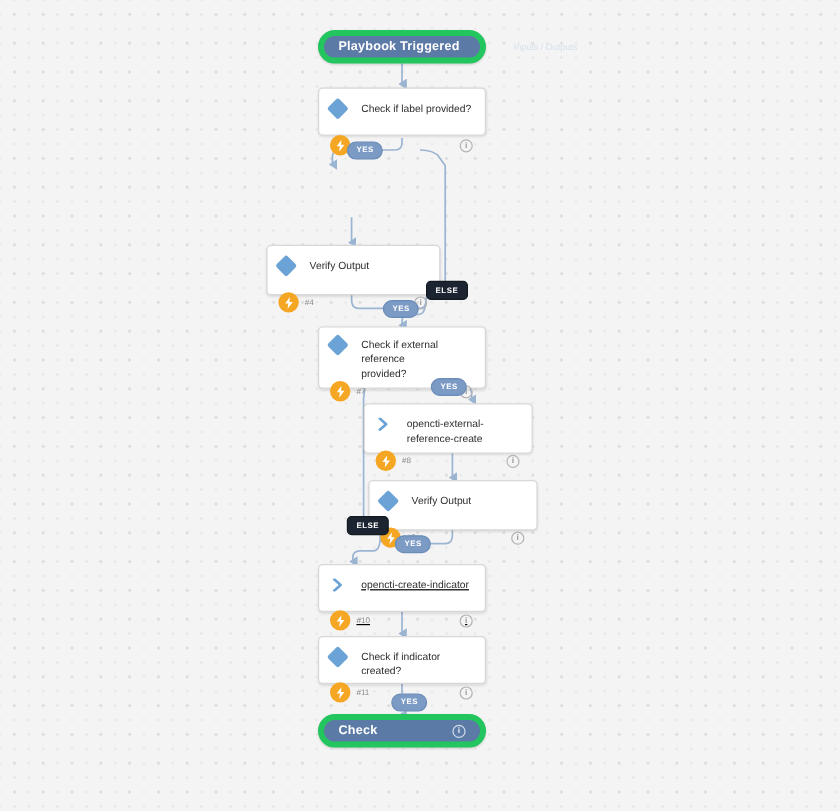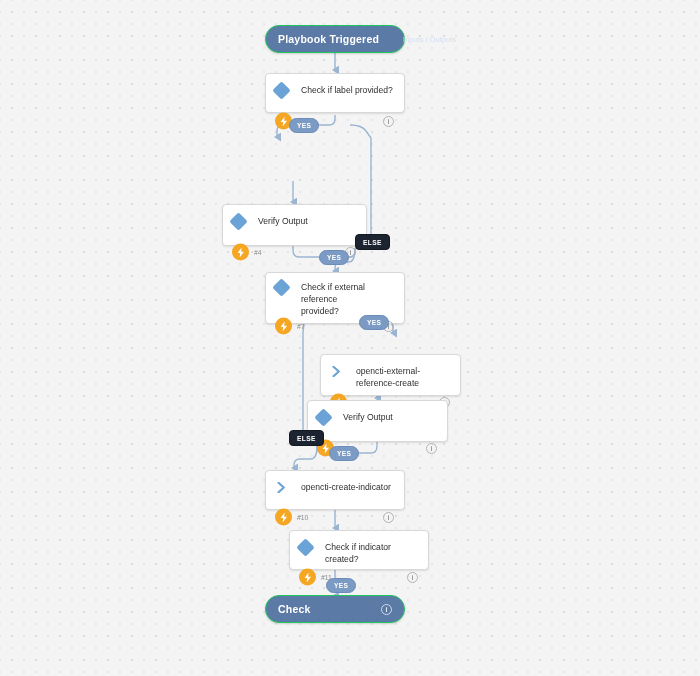--- a/index.html
+++ b/index.html
@@ -31,41 +31,42 @@
     width: 700px;
     height: 676px;
     pointer-events: none;
   }
 
   
   .pill {
     position: absolute;
     box-sizing: border-box;
     background: #5c7aa6;
-    border: 1px solid #22c55e;
+    border: 5px solid #22c55e;
     border-radius: 18px;
     height: 28px;
     display: flex;
     align-items: center;
     padding: 0 12px;
     box-shadow: 0 1px 2px rgba(0,0,0,0.16);
+    gap: 43px;
   }
   .pill-label {
     color: #ffffff;
     font-size: 10.5px;
     font-weight: bold;
     letter-spacing: 0.2px;
     flex: 1 1 auto;
     white-space: nowrap;
   }
   .pill-io {
     color: #d6e0ee;
     font-size: 7.5px;
     white-space: nowrap;
-    margin-left: 24px;
+    margin-left: 2px;
   }
 
   
   .card {
     position: absolute;
     box-sizing: border-box;
     background: #ffffff;
     border: 1px solid #d8d8d8;
     border-radius: 4px;
     box-shadow: 0 1px 2px rgba(0,0,0,0.10);
@@ -290,21 +291,21 @@
       </span>
       <span class="card-num">#7</span>
       <span class="card-info info-icon">i</span>
     </div>
   </div>
 
   <div class="badge badge-yes" style="left:359px; top:315px;">
     <span>YES</span>
   </div>
 
-  <div class="card" style="left:320px; top:336px; width:141px; height:42px;margin-top:18px;">
+  <div class="card" style="left:303px; top:336px; width:141px; height:42px;">
     <div class="card-top">
       <span class="chevron-icon">
         <svg width="9" height="11" viewBox="0 0 9 11">
             <path d="M1.5,0.8 L6.8,5.5 L1.5,10.2" stroke="#6ba3d6" stroke-width="2.2" fill="none" stroke-linecap="round" stroke-linejoin="round"></path>
           </svg>
       </span>
       <span class="card-title">opencti-external-reference-create</span>
     </div>
     <div class="card-bottom">
       <span class="bolt-badge">
@@ -334,41 +335,41 @@
   </div>
 
   <div class="badge badge-else" style="left:289px; top:430px;">
     <span>ELSE</span>
   </div>
 
   <div class="badge badge-yes" style="left:329px; top:446px;">
     <span>YES</span>
   </div>
 
-  <div class="card" style="left:265px; top:470px; width:140px; height:40px;">
+  <div class="card" style="left:265px; top:470px; width:140px; height:40px;text-decoration:underline;">
     <div class="card-top">
       <span class="chevron-icon">
         <svg width="9" height="11" viewBox="0 0 9 11">
             <path d="M1.5,0.8 L6.8,5.5 L1.5,10.2" stroke="#6ba3d6" stroke-width="2.2" fill="none" stroke-linecap="round" stroke-linejoin="round"></path>
           </svg>
       </span>
       <span class="card-title">opencti-create-indicator</span>
     </div>
     <div class="card-bottom" style="height:22px;">
       <span class="bolt-badge">
         <svg width="8" height="10" viewBox="0 0 8 10">
             <path d="M4.6,0 L0.6,5.4 L3.2,5.4 L2.6,10 L7,4.2 L4.2,4.2 Z" fill="#ffffff"></path>
           </svg>
       </span>
       <span class="card-num">#10</span>
       <span class="card-info info-icon">i</span>
     </div>
   </div>
 
-  <div class="card" style="left:265px; top:530px; width:140px; height:40px;margin-left:24px;">
+  <div class="card" style="left:265px; top:530px; width:140px; height:40px;">
     <div class="card-top">
       <span class="diamond-icon"></span>
       <span class="card-title">Check if indicator created?</span>
     </div>
     <div class="card-bottom" style="height:22px;">
       <span class="bolt-badge">
         <svg width="8" height="10" viewBox="0 0 8 10">
             <path d="M4.6,0 L0.6,5.4 L3.2,5.4 L2.6,10 L7,4.2 L4.2,4.2 Z" fill="#ffffff"></path>
           </svg>
       </span>

